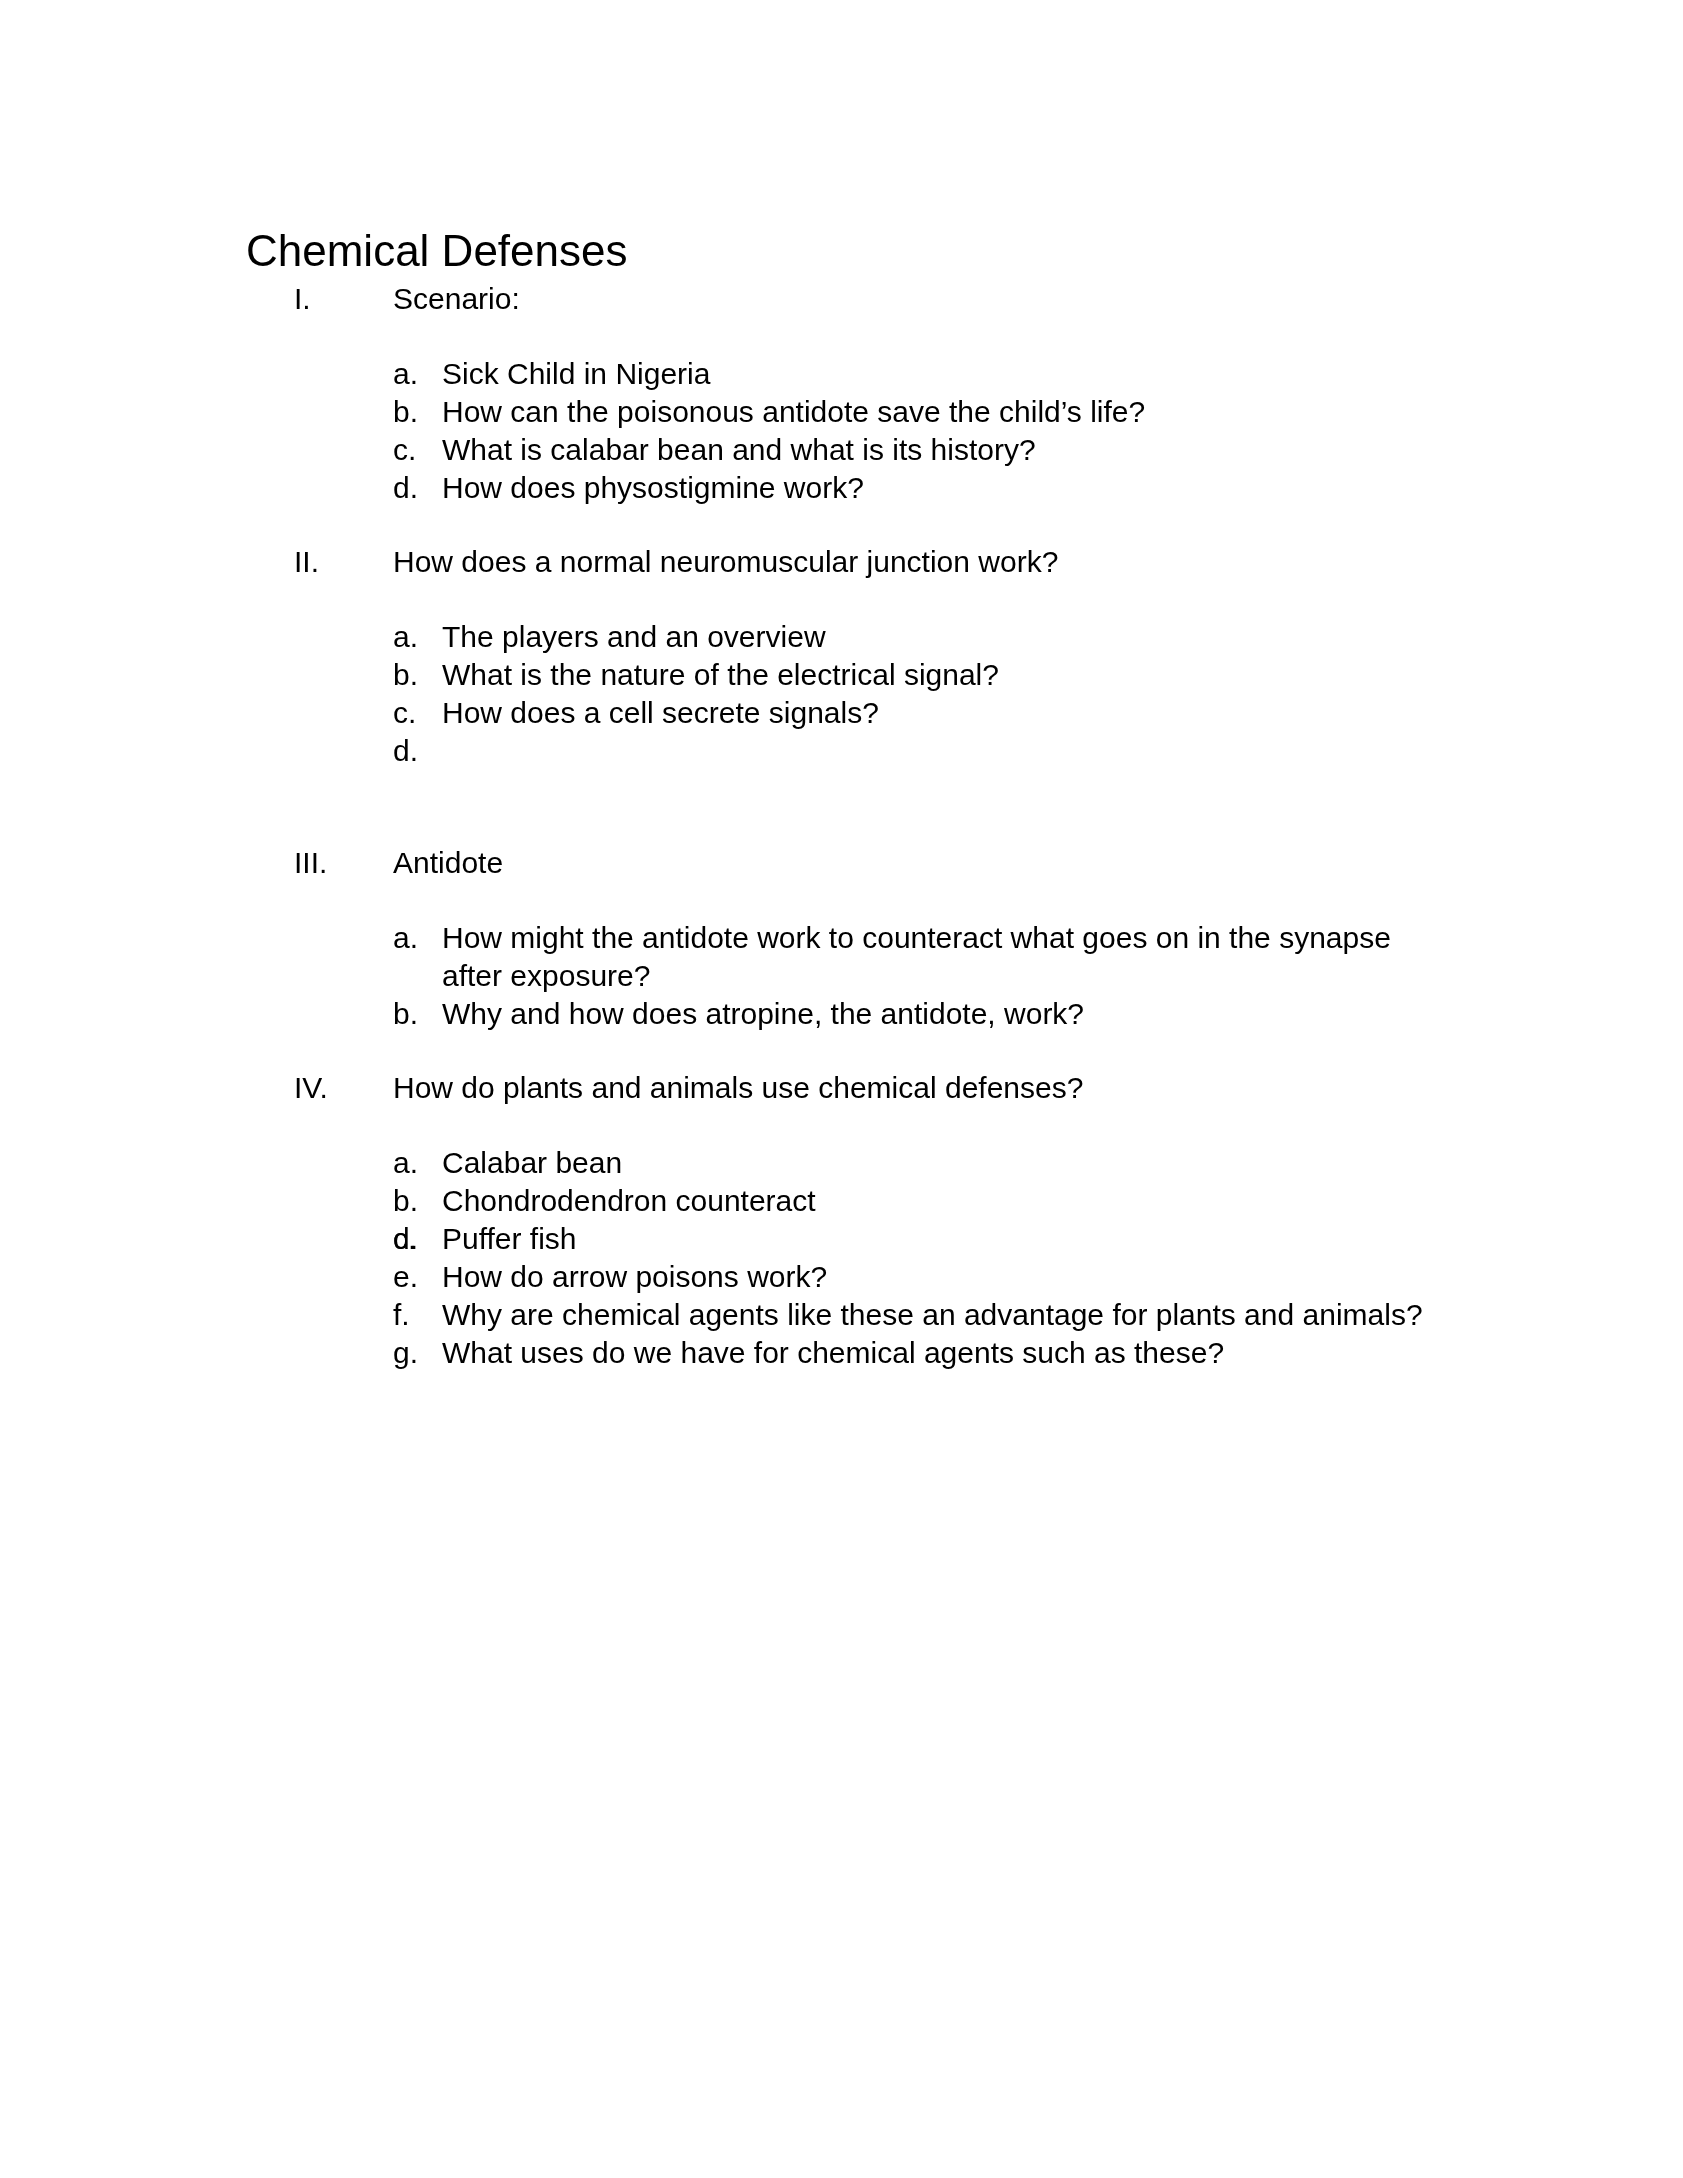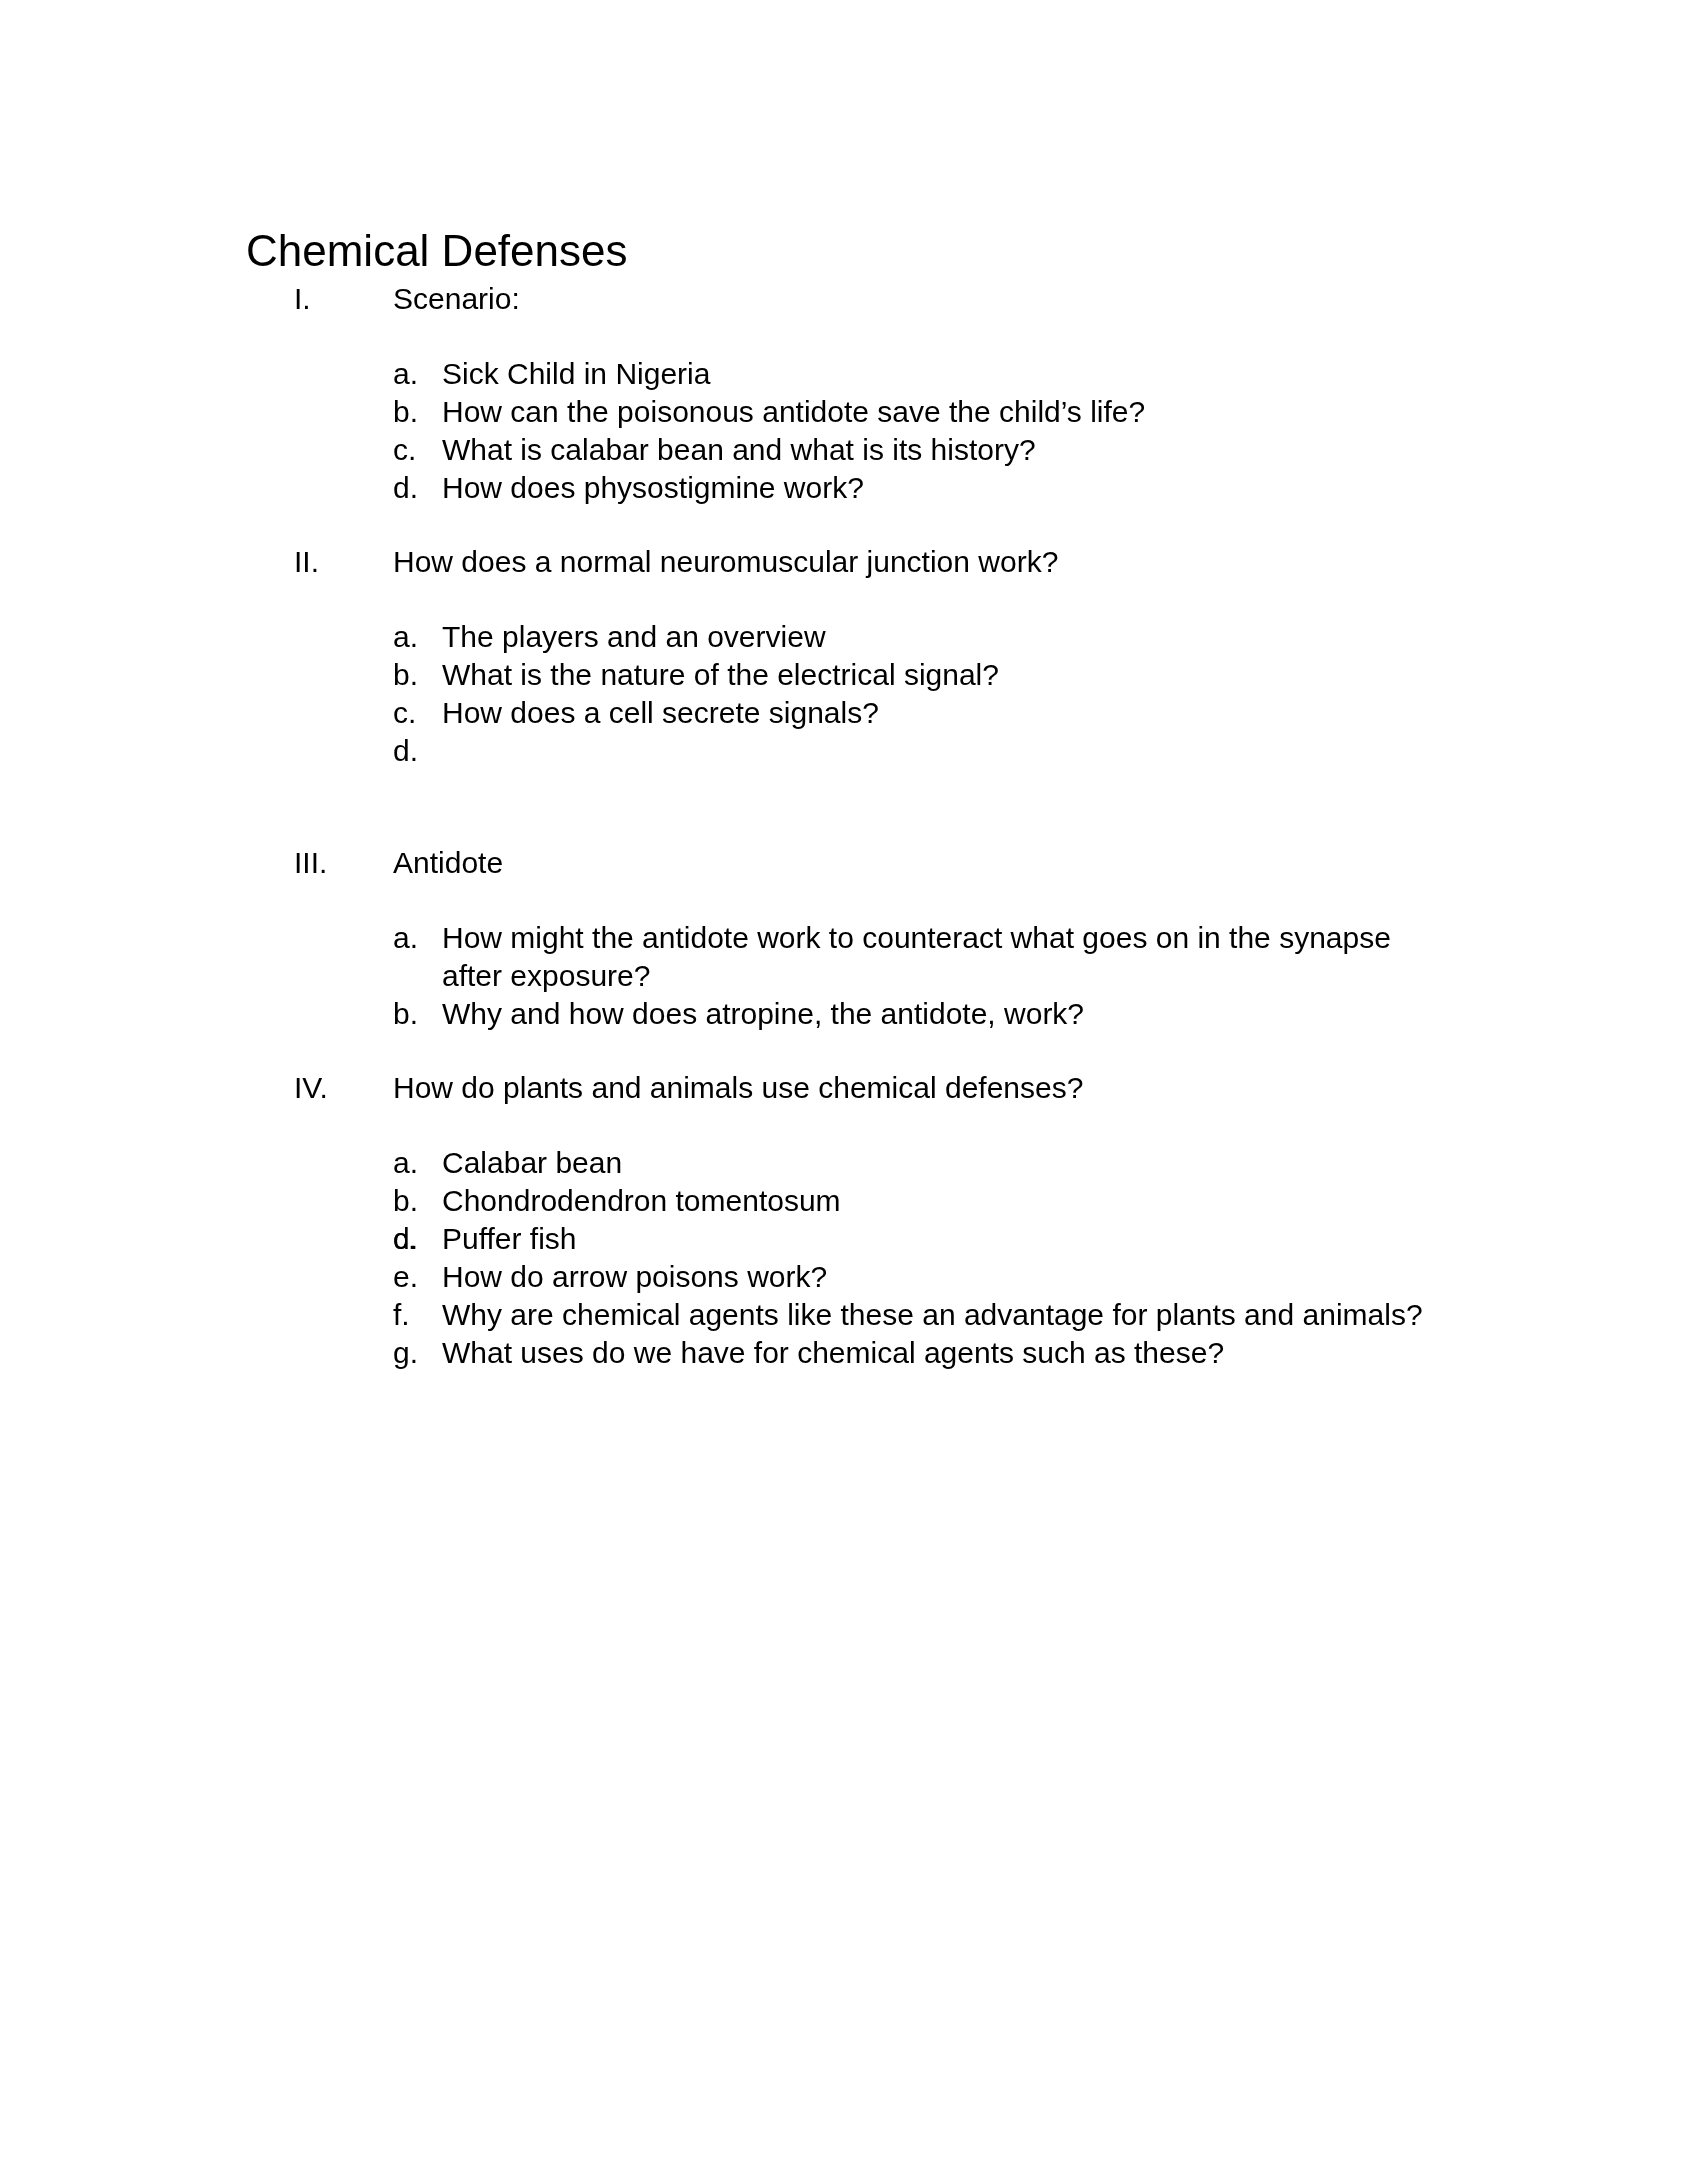--- a/index.html
+++ b/index.html
@@ -93,21 +93,21 @@
       <span class="sec-num">IV.</span>
       <span class="sec-text">How do plants and animals use chemical defenses?</span>
     </div>
     <ul class="sub-list">
       <li class="sub-item">
           <span class="sub-label">a.</span>
           <span class="sub-text">Calabar bean</span>
         </li>
       <li class="sub-item">
           <span class="sub-label">b.</span>
-          <span class="sub-text">Chondrodendron tomentosum</span>
+          <span class="sub-text">Chondrodendron counteract</span>
         </li>
       <li class="sub-item">
           <span class="sub-label">c.</span>
         </li>
       <li class="sub-item">
           <span class="sub-label">d.</span>
           <span class="sub-text">Puffer fish</span>
         </li>
       <li class="sub-item">
           <span class="sub-label">e.</span>

